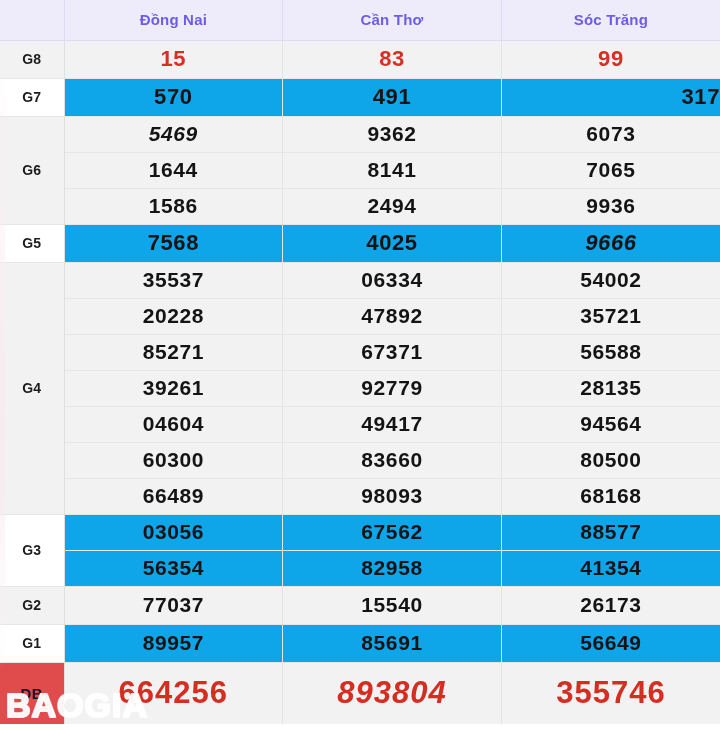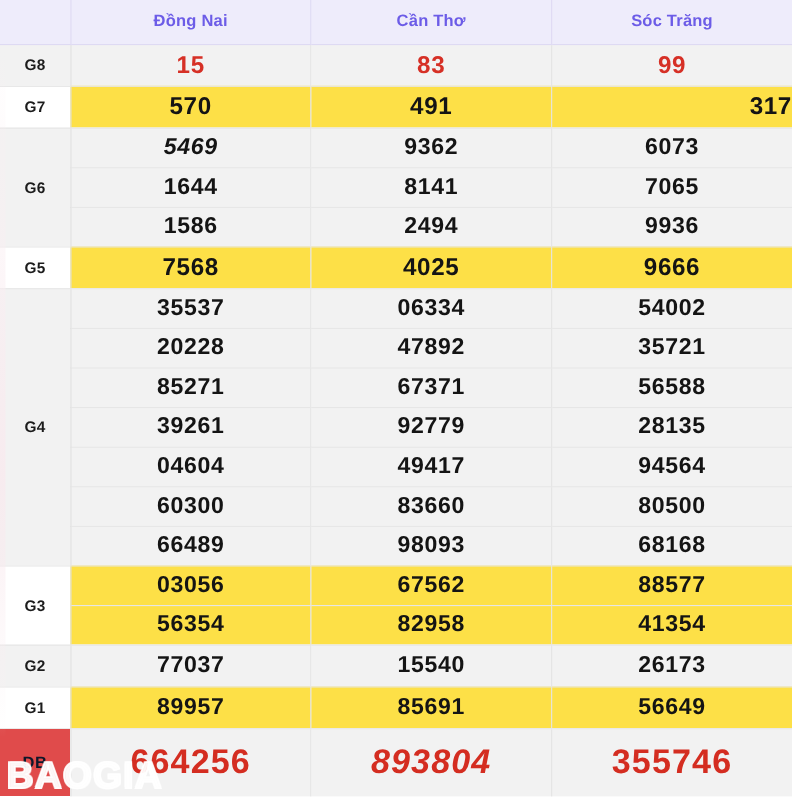--- a/index.html
+++ b/index.html
@@ -66,21 +66,21 @@
 
   tbody td.num {
     font-size: 21px;
     font-weight: bold;
     color: #141414;
     letter-spacing: .6px;
   }
 
   
   tr.shade td { background: #f2f2f2; }
-  tr.plain td { background: #fde047; }
+  tr.plain td { background: #0ea5e9; }
   td.lbl.shade { background: #f2f2f2; }
   td.lbl.plain { background: #ffffff; }
 
   
   td.num.red   { color: #d63026; font-size: 22px; }
   td.num.g7    { font-size: 22px; }
   td.num.g5    { font-size: 22px; }
 
   
   tr.db-row td { background: #f2f2f2; border-bottom: none; }
@@ -183,21 +183,21 @@
         </tr>
         <tr class="shade">
           <td class="num" style="height: 36px;">1586</td>
           <td class="num" style="height: 36px;">2494</td>
           <td class="num" style="height: 36px;">9936</td>
         </tr>
         <tr class="plain">
           <td class="lbl plain" rowspan="1">G5</td>
           <td class="num g5" style="height: 38px;">7568</td>
           <td class="num g5" style="height: 38px;">4025</td>
-          <td class="num g5" style="height: 38px;">9666</td>
+          <td class="num g5" style="height: 38px; font-style: italic;">9666</td>
         </tr>
         <tr class="shade">
           <td class="lbl shade" rowspan="7">G4</td>
           <td class="num" style="height: 36px;">35537</td>
           <td class="num" style="height: 36px;">06334</td>
           <td class="num" style="height: 36px;">54002</td>
         </tr>
         <tr class="shade">
           <td class="num" style="height: 36px;">20228</td>
           <td class="num" style="height: 36px;">47892</td>

